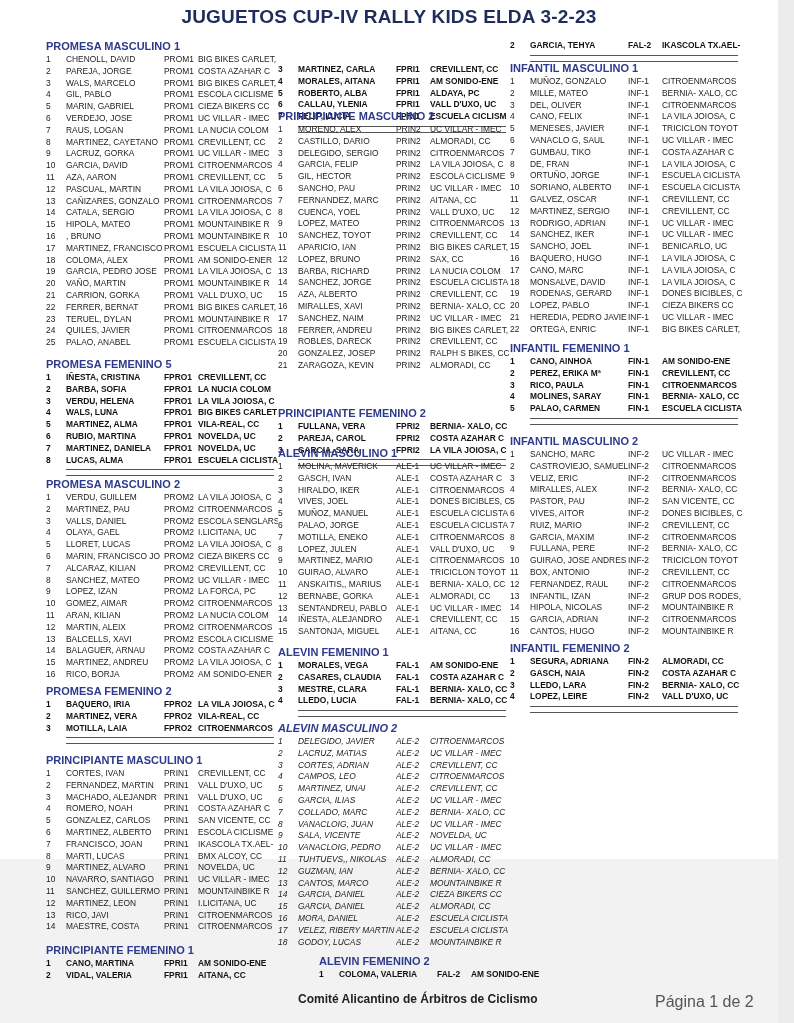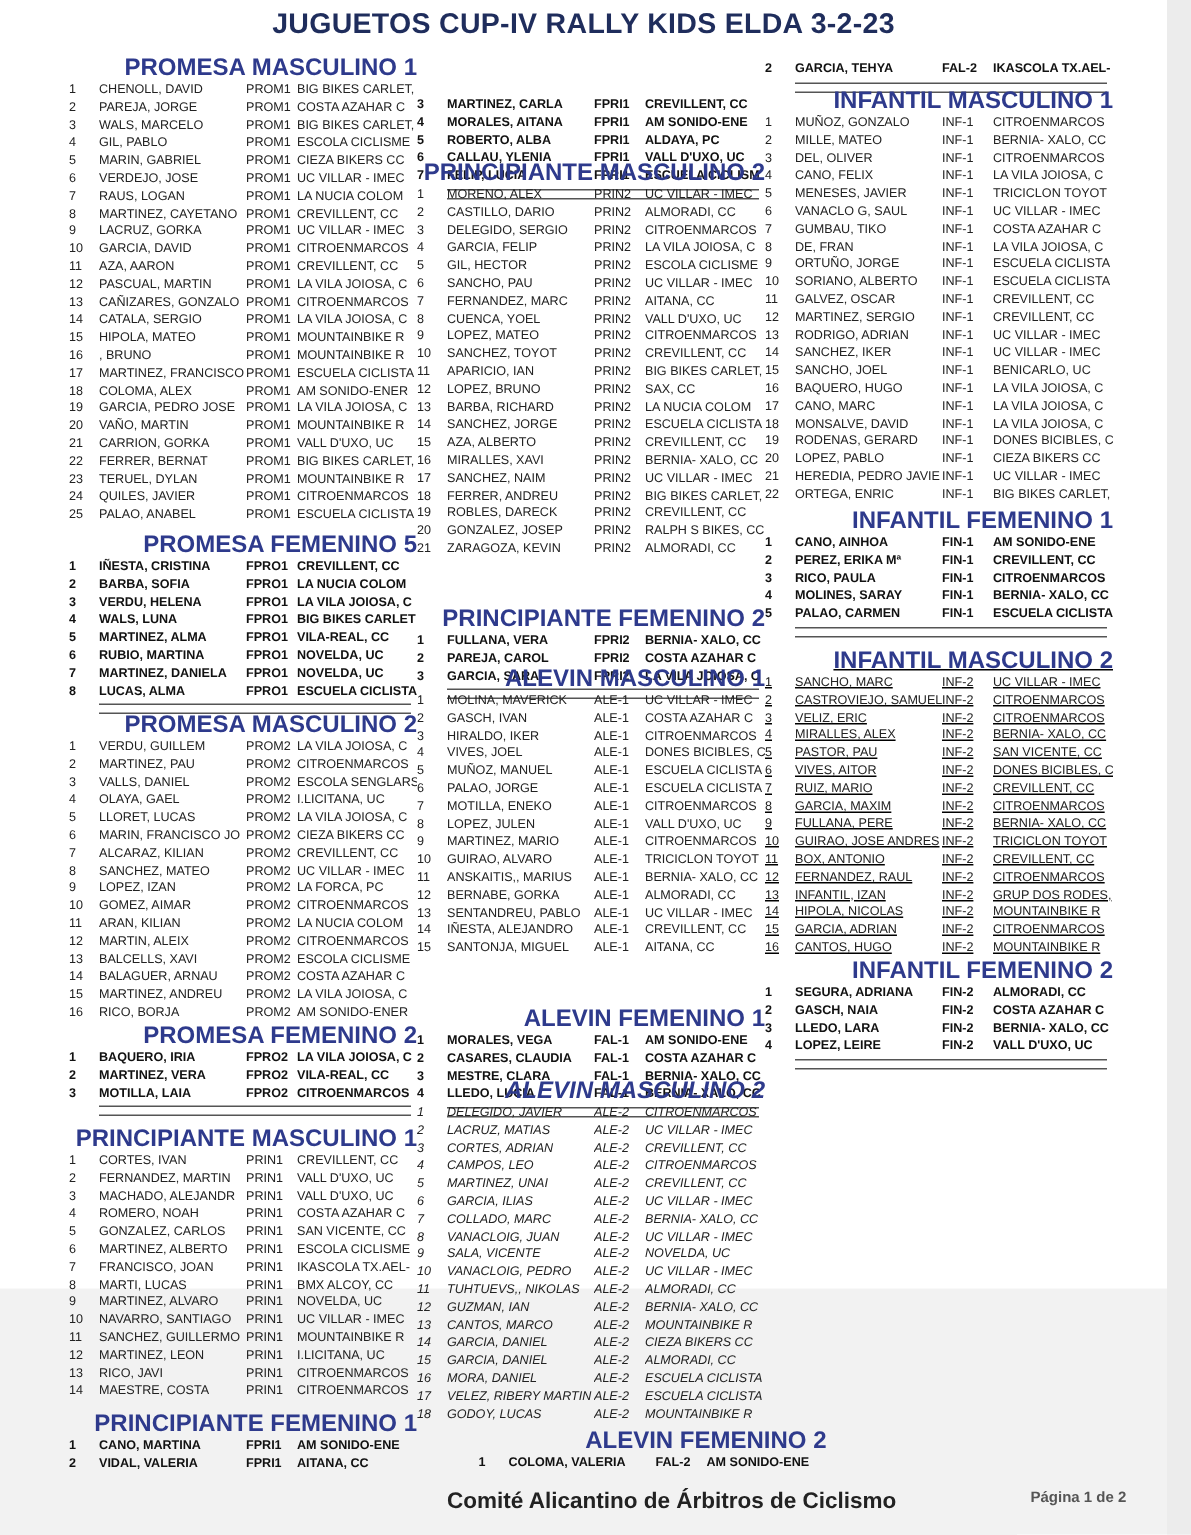--- a/index.html
+++ b/index.html
@@ -1,30 +1,30 @@
 <!DOCTYPE html>
 <html><head>
 <meta charset="utf-8">
 <style>
   html, body { margin: 0; padding: 0; }
   body { width: 794px; height: 1023px; background: #f2f2f2; font-family: "Liberation Sans", sans-serif; position: relative; overflow: hidden; }
   .page { position: absolute; left: 0; top: 0; width: 778px; height: 859px; background: #ffffff; }
   .title { position: absolute; left: 0; width: 778px; top: 6px; text-align: center; font-size: 19px; font-weight: bold; color: #1f2d5c; letter-spacing: 0.2px; }
   .col { position: absolute; top: 0; width: 232px; }
   .sec { position: absolute; width: 232px; }
-  .sec-title { text-align: right; font-weight: bold; color: #2e3a8c; font-size: 16px; height: 16px; line-height: 16px; }
+  .sec-title { text-align: left; font-weight: bold; color: #2e3a8c; font-size: 11px; height: 16px; line-height: 16px; }
   .row { display: flex; font-size: 8.4px; line-height: 11.8px; height: 11.8px; color: #222; white-space: nowrap; }
   .row.fem { font-weight: bold; color: #111; }
   .row .pos { width: 20px; flex: none; }
   .row .nm { width: 98px; flex: none; overflow: hidden; }
   .row .cat { width: 34px; flex: none; overflow: hidden; }
   .row .club { width: 80px; flex: none; overflow: hidden; }
   .dbl { height: 5px; border-top: 1.5px solid #555; border-bottom: 1.5px solid #555; margin: 3px 0 6px 20px; width: 208px; }
-  .footer { position: absolute; left: 298px; top: 992px; font-size: 15px; font-weight: bold; color: #222; }
-  .pager { position: absolute; left: 687px; top: 993px; font-size: 10px; color: #555; font-weight: bold; }
+  .footer { position: absolute; left: 298px; top: 992px; font-size: 12px; font-weight: bold; color: #222; }
+  .pager { position: absolute; left: 655px; top: 993px; font-size: 16px; color: #555; }
   .sidebar { position: absolute; left: 778px; top: 0; width: 16px; height: 1023px; background: #ececec; }
 </style>
 </head>
 <body>
 
 <div class="page">
   <div class="title">JUGUETOS CUP-IV RALLY KIDS ELDA 3-2-23</div>
   <div class="col" id="col-0" style="left: 46px;">
       <div class="sec" style="top: 38px;">
         <div class="sec-title">PROMESA MASCULINO 1</div>
@@ -726,21 +726,21 @@
           <span class="cat">ALE-1</span>
           <span class="club">CREVILLENT, CC</span>
         </div>
         <div class="row">
           <span class="pos">15</span>
           <span class="nm">SANTONJA, MIGUEL</span>
           <span class="cat">ALE-1</span>
           <span class="club">AITANA, CC</span>
         </div>
       </div>
-      <div class="sec" style="top: 644px; margin-top: 28px;">
+      <div class="sec" style="top: 644px;">
         <div class="sec-title">ALEVIN FEMENINO 1</div>
         <div class="row fem">
           <span class="pos">1</span>
           <span class="nm">MORALES, VEGA</span>
           <span class="cat">FAL-1</span>
           <span class="club">AM SONIDO-ENE</span>
         </div>
         <div class="row fem">
           <span class="pos">2</span>
           <span class="nm">CASARES, CLAUDIA</span>
@@ -1054,21 +1054,21 @@
           <span class="club">BERNIA- XALO, CC</span>
         </div>
         <div class="row fem">
           <span class="pos">5</span>
           <span class="nm">PALAO, CARMEN</span>
           <span class="cat">FIN-1</span>
           <span class="club">ESCUELA CICLISTA</span>
         </div>
         <div class="dbl"></div>
       </div>
-      <div class="sec" style="top: 433px; text-decoration: underline;">
+      <div class="sec" style="top: 433px;">
         <div class="sec-title">INFANTIL MASCULINO 2</div>
         <div class="row">
           <span class="pos">1</span>
           <span class="nm">SANCHO, MARC</span>
           <span class="cat">INF-2</span>
           <span class="club">UC VILLAR - IMEC</span>
         </div>
         <div class="row">
           <span class="pos">2</span>
           <span class="nm">CASTROVIEJO, SAMUEL</span>

